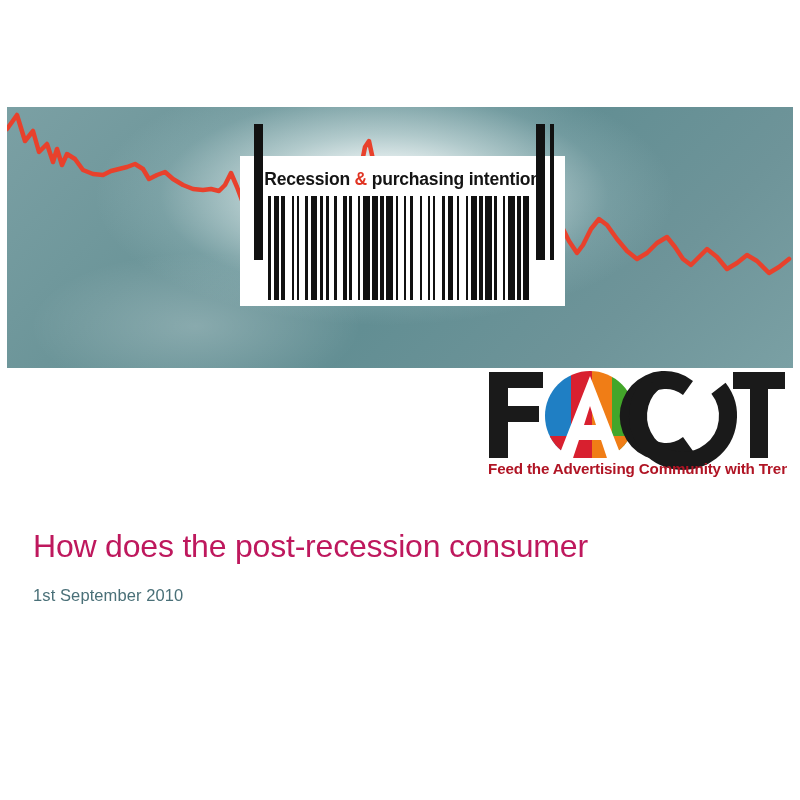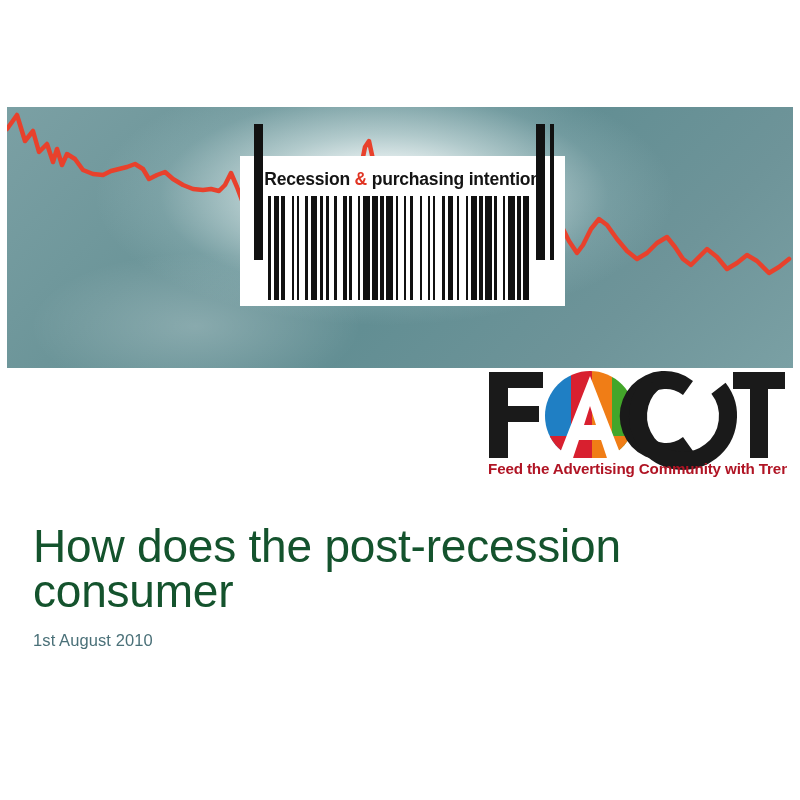--- a/index.html
+++ b/index.html
@@ -114,24 +114,24 @@
 
   
   #title-block {
     position: absolute;
     left: 33px;
     top: 524px;
     width: 730px;
   }
   #deck-title {
     font-family: "Liberation Sans", sans-serif;
-    font-size: 46px;
+    font-size: 32px;
     line-height: 45px;
     font-weight: normal;
-    color: #14532d;
+    color: #be185d;
     letter-spacing: -0.2px;
     margin: 0;
   }
   #deck-date {
     margin-top: 17px;
     font-family: "Liberation Sans", sans-serif;
     font-size: 16.5px;
     color: #4a7078;
     letter-spacing: 0.1px;
   }
@@ -225,14 +225,14 @@
     <path fill="#1a1a1a" d="M246 2 h52 v17 h-17 v69 h-18 v-69 h-17 z"></path>
 
     <text x="1" y="104" fill="#b01424" font-family="Liberation Sans, sans-serif" font-size="15.2" font-weight="bold" letter-spacing="-0.15">Feed the Advertising Community with Trends</text>
   </svg>
 </div>
 
 <div id="title-block">
   <h1 id="deck-title">
     <span>How does the post-recession consumer</span><br>
   </h1>
-  <div id="deck-date">1st August 2010</div>
+  <div id="deck-date">1st September 2010</div>
 </div>
 
 </body></html>

